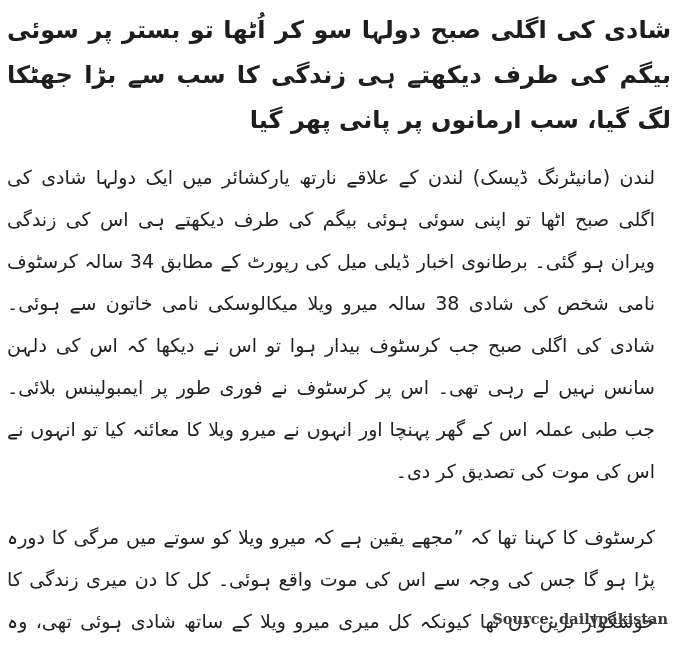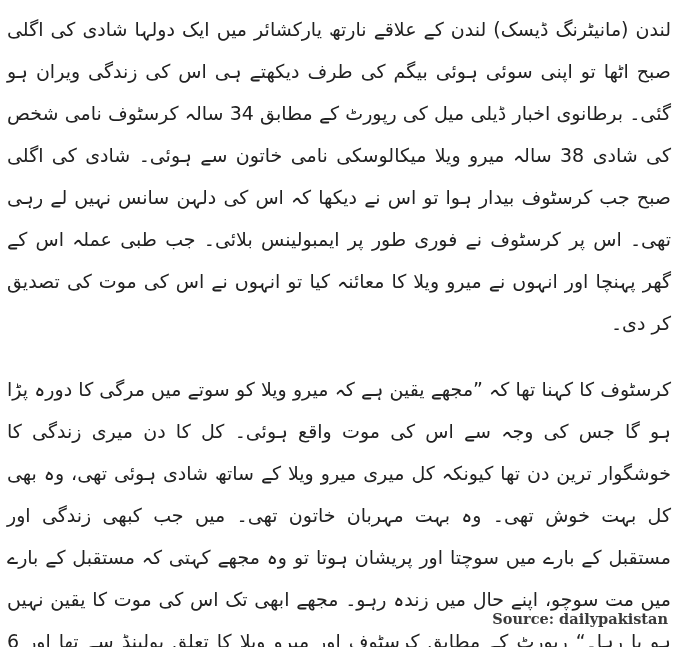--- a/index.html
+++ b/index.html
@@ -30,39 +30,40 @@
     color: #1e1e1e;
   }
   .body-para {
     direction: rtl;
     unicode-bidi: embed;
     text-align: justify;
     text-align-last: right;
     font-size: 19px;
     font-weight: normal;
     line-height: 42px;
-    margin: 0 0 24px 0;
+    margin: 0 16px 24px 0;
     color: #222222;
   }
   .source-line {
     position: absolute;
     right: 10px;
     bottom: 20px;
     direction: ltr;
     font-family: "DejaVu Serif", serif;
     font-weight: bold;
     font-size: 14.5px;
     color: #3a3a3a;
   }
 </style>
 </head>
 <body>
 
 <div class="page">
 
+  <h1 class="headline" dir="rtl">شادی کی اگلی صبح دولہا سو کر اُٹھا تو بستر پر سوئی بیگم کی طرف دیکھتے ہی زندگی کا سب سے بڑا جھٹکا لگ گیا، سب ارمانوں پر پانی پھر گیا</h1>
 
   <p class="body-para" dir="rtl">لندن (مانیٹرنگ ڈیسک) لندن کے علاقے نارتھ یارکشائر میں ایک دولہا شادی کی اگلی صبح اٹھا تو اپنی سوئی ہوئی بیگم کی طرف دیکھتے ہی اس کی زندگی ویران ہو گئی۔ برطانوی اخبار ڈیلی میل کی رپورٹ کے مطابق 34 سالہ کرسٹوف نامی شخص کی شادی 38 سالہ میرو ویلا میکالوسکی نامی خاتون سے ہوئی۔ شادی کی اگلی صبح جب کرسٹوف بیدار ہوا تو اس نے دیکھا کہ اس کی دلہن سانس نہیں لے رہی تھی۔ اس پر کرسٹوف نے فوری طور پر ایمبولینس بلائی۔ جب طبی عملہ اس کے گھر پہنچا اور انہوں نے میرو ویلا کا معائنہ کیا تو انہوں نے اس کی موت کی تصدیق کر دی۔</p>
 
   <p class="body-para" dir="rtl">کرسٹوف کا کہنا تھا کہ ”مجھے یقین ہے کہ میرو ویلا کو سوتے میں مرگی کا دورہ پڑا ہو گا جس کی وجہ سے اس کی موت واقع ہوئی۔ کل کا دن میری زندگی کا خوشگوار ترین دن تھا کیونکہ کل میری میرو ویلا کے ساتھ شادی ہوئی تھی، وہ بھی کل بہت خوش تھی۔ وہ بہت مہربان خاتون تھی۔ میں جب کبھی زندگی اور مستقبل کے بارے میں سوچتا اور پریشان ہوتا تو وہ مجھے کہتی کہ مستقبل کے بارے میں مت سوچو، اپنے حال میں زندہ رہو۔ مجھے ابھی تک اس کی موت کا یقین نہیں ہو پا رہا۔“ رپورٹ کے مطابق کرسٹوف اور میرو ویلا کا تعلق پولینڈ سے تھا اور 6 سال سے ایک ساتھ رہ رہے تھے۔ ان کے دو بچے بھی تھے مگر انہوں نے اس حادثے سے ایک ہی دن قبل شادی کی تھی۔</p>
 
   <div class="source-line">Source: dailypakistan</div>
 
 </div>
 
 </body></html>

